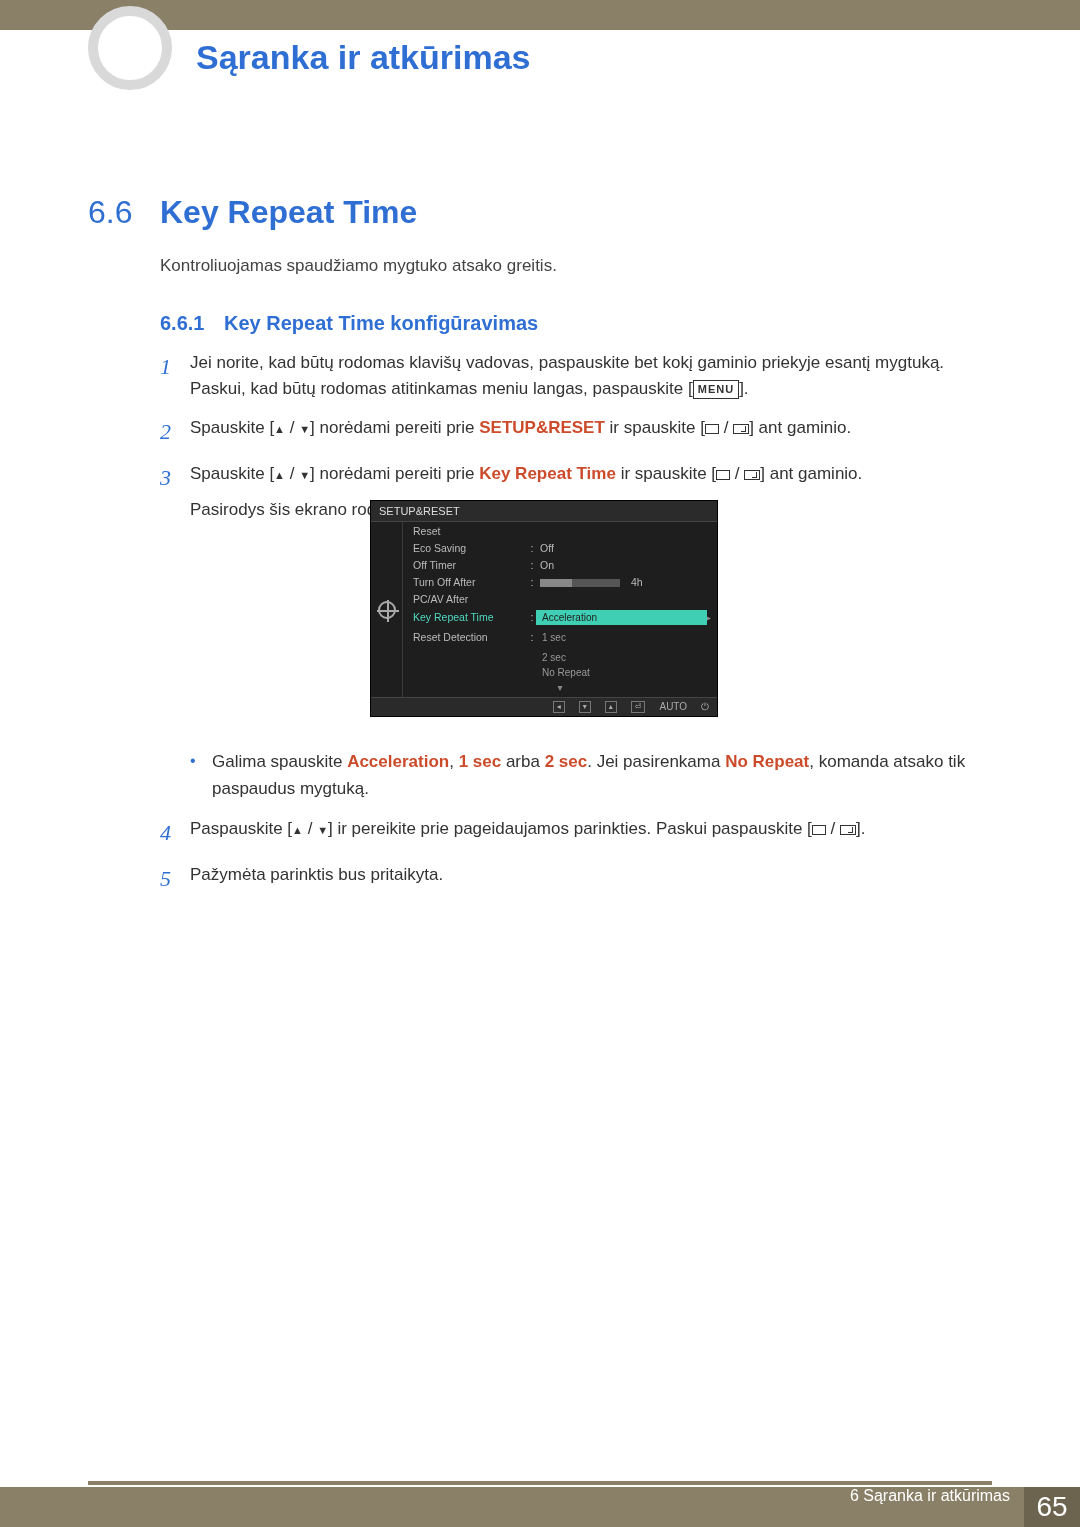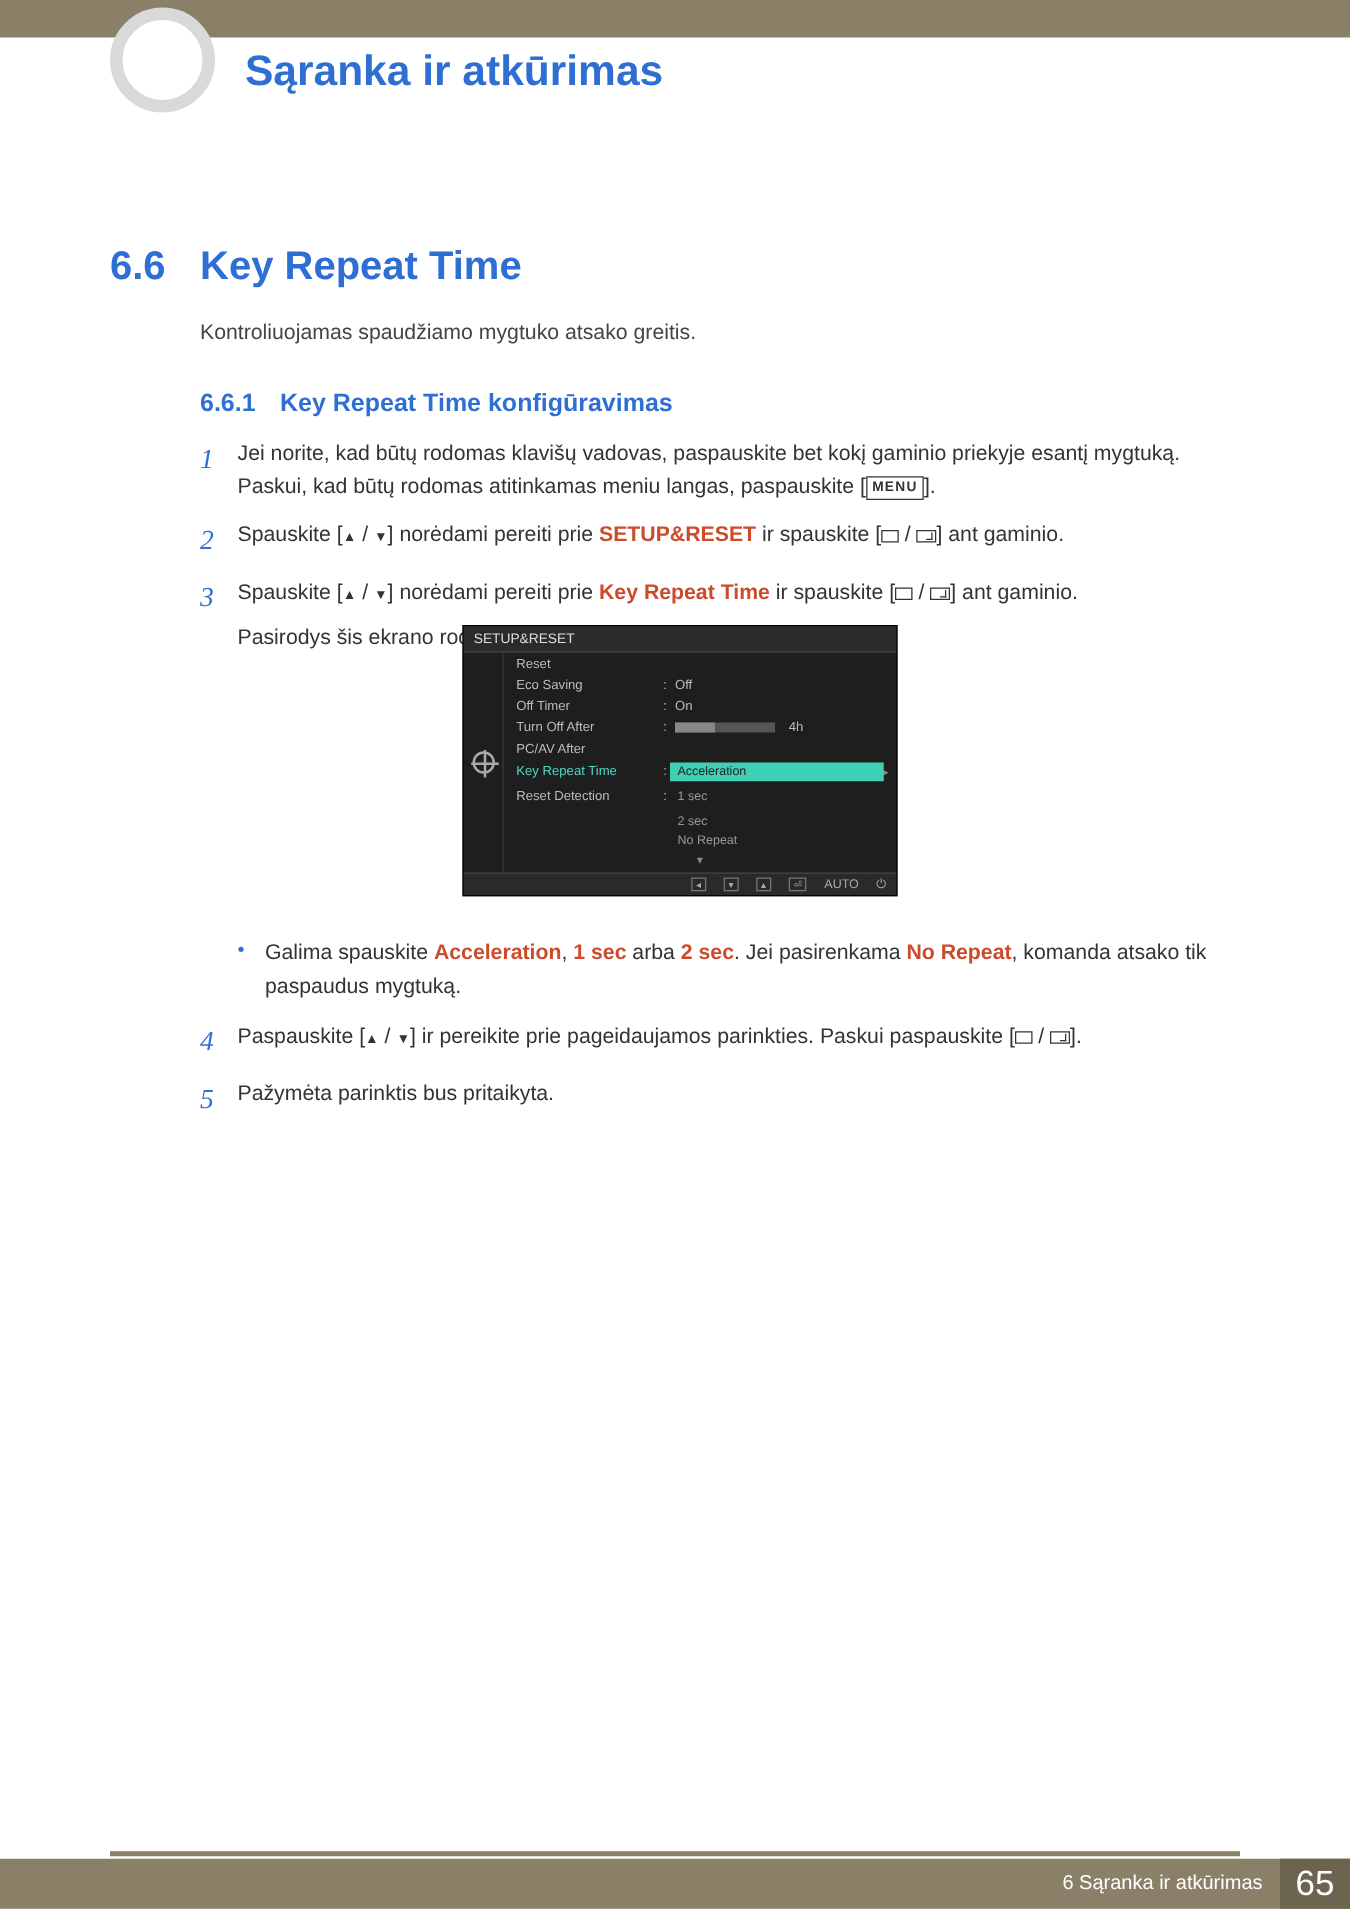--- a/index.html
+++ b/index.html
@@ -35,21 +35,21 @@
     font-size: 34px;
     font-weight: bold;
     color: #2f6fd4;
   }
   .section-num {
     position: absolute;
     left: 88px;
     top: 194px;
     font-size: 32px;
     color: #2f6fd4;
-    font-weight: bold;
+    font-weight: normal;
   }
   .section-title {
     position: absolute;
     left: 160px;
     top: 194px;
     font-size: 32px;
     color: #2f6fd4;
     font-weight: bold;
   }
   .intro {
@@ -264,21 +264,21 @@
     width: 100%;
   }
   .foot-line {
     height: 4px;
     background: #8a8068;
     margin: 0 88px;
   }
   .foot-row {
     display: flex;
     justify-content: flex-end;
-    align-items: center;
+    align-items: flex-start;
     background: #8a8068;
     height: 40px;
     margin-top: 2px;
   }
   .foot-text {
     color: #fff;
     font-size: 16px;
     padding-right: 14px;
   }
   .foot-num {

